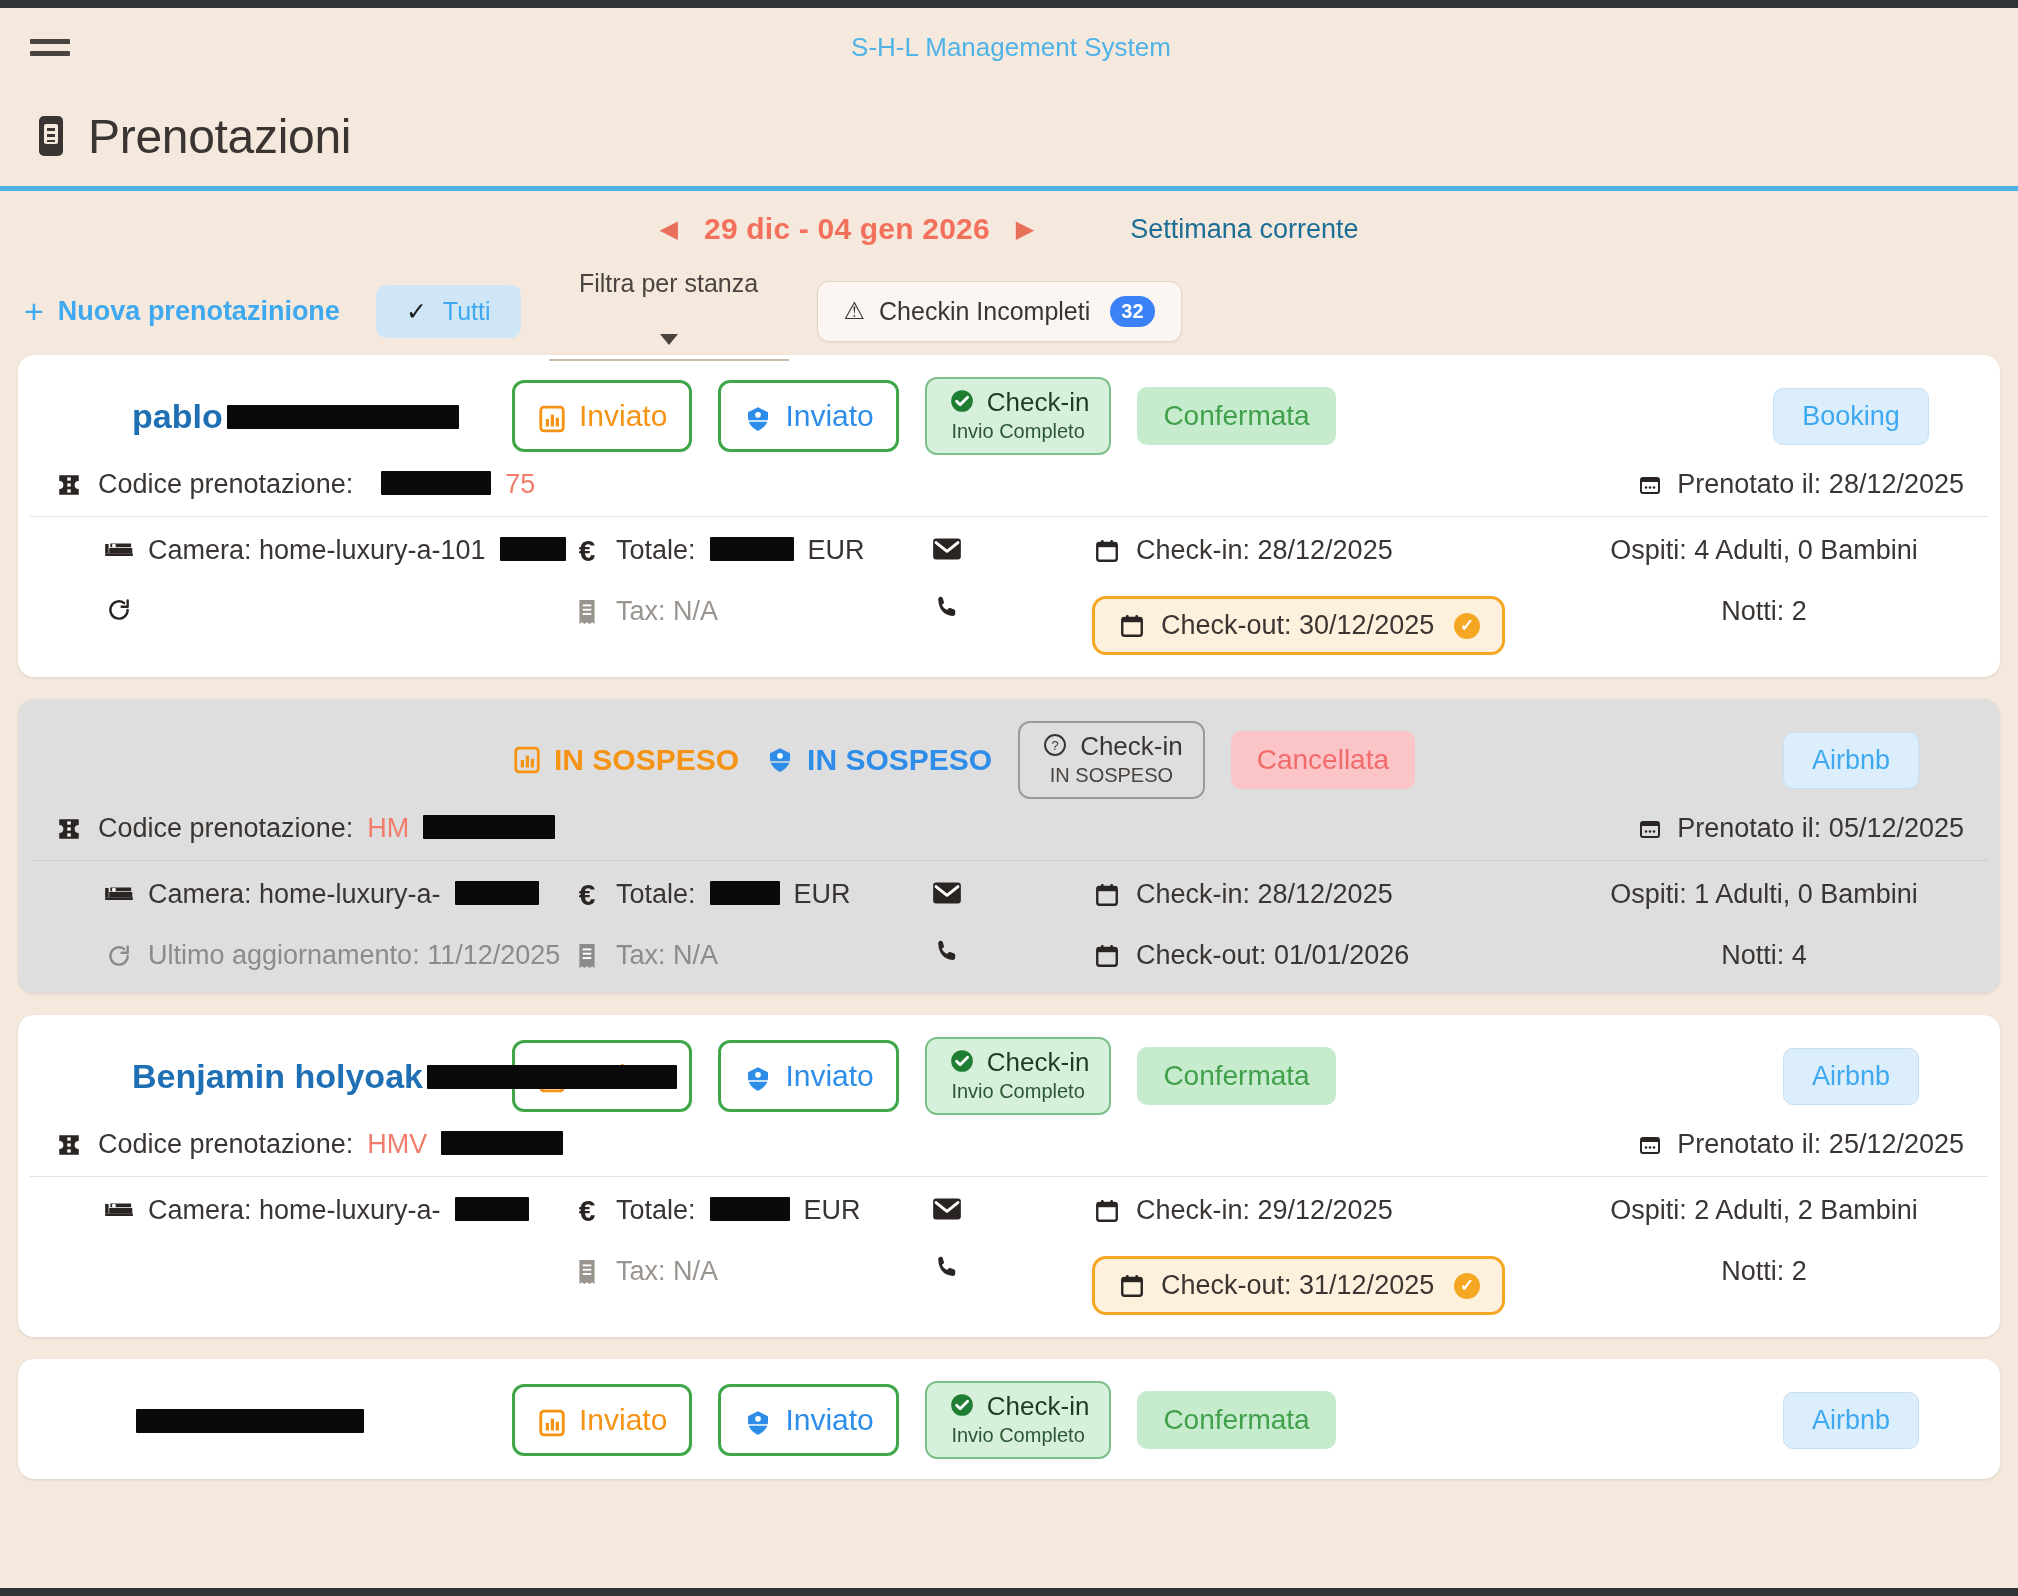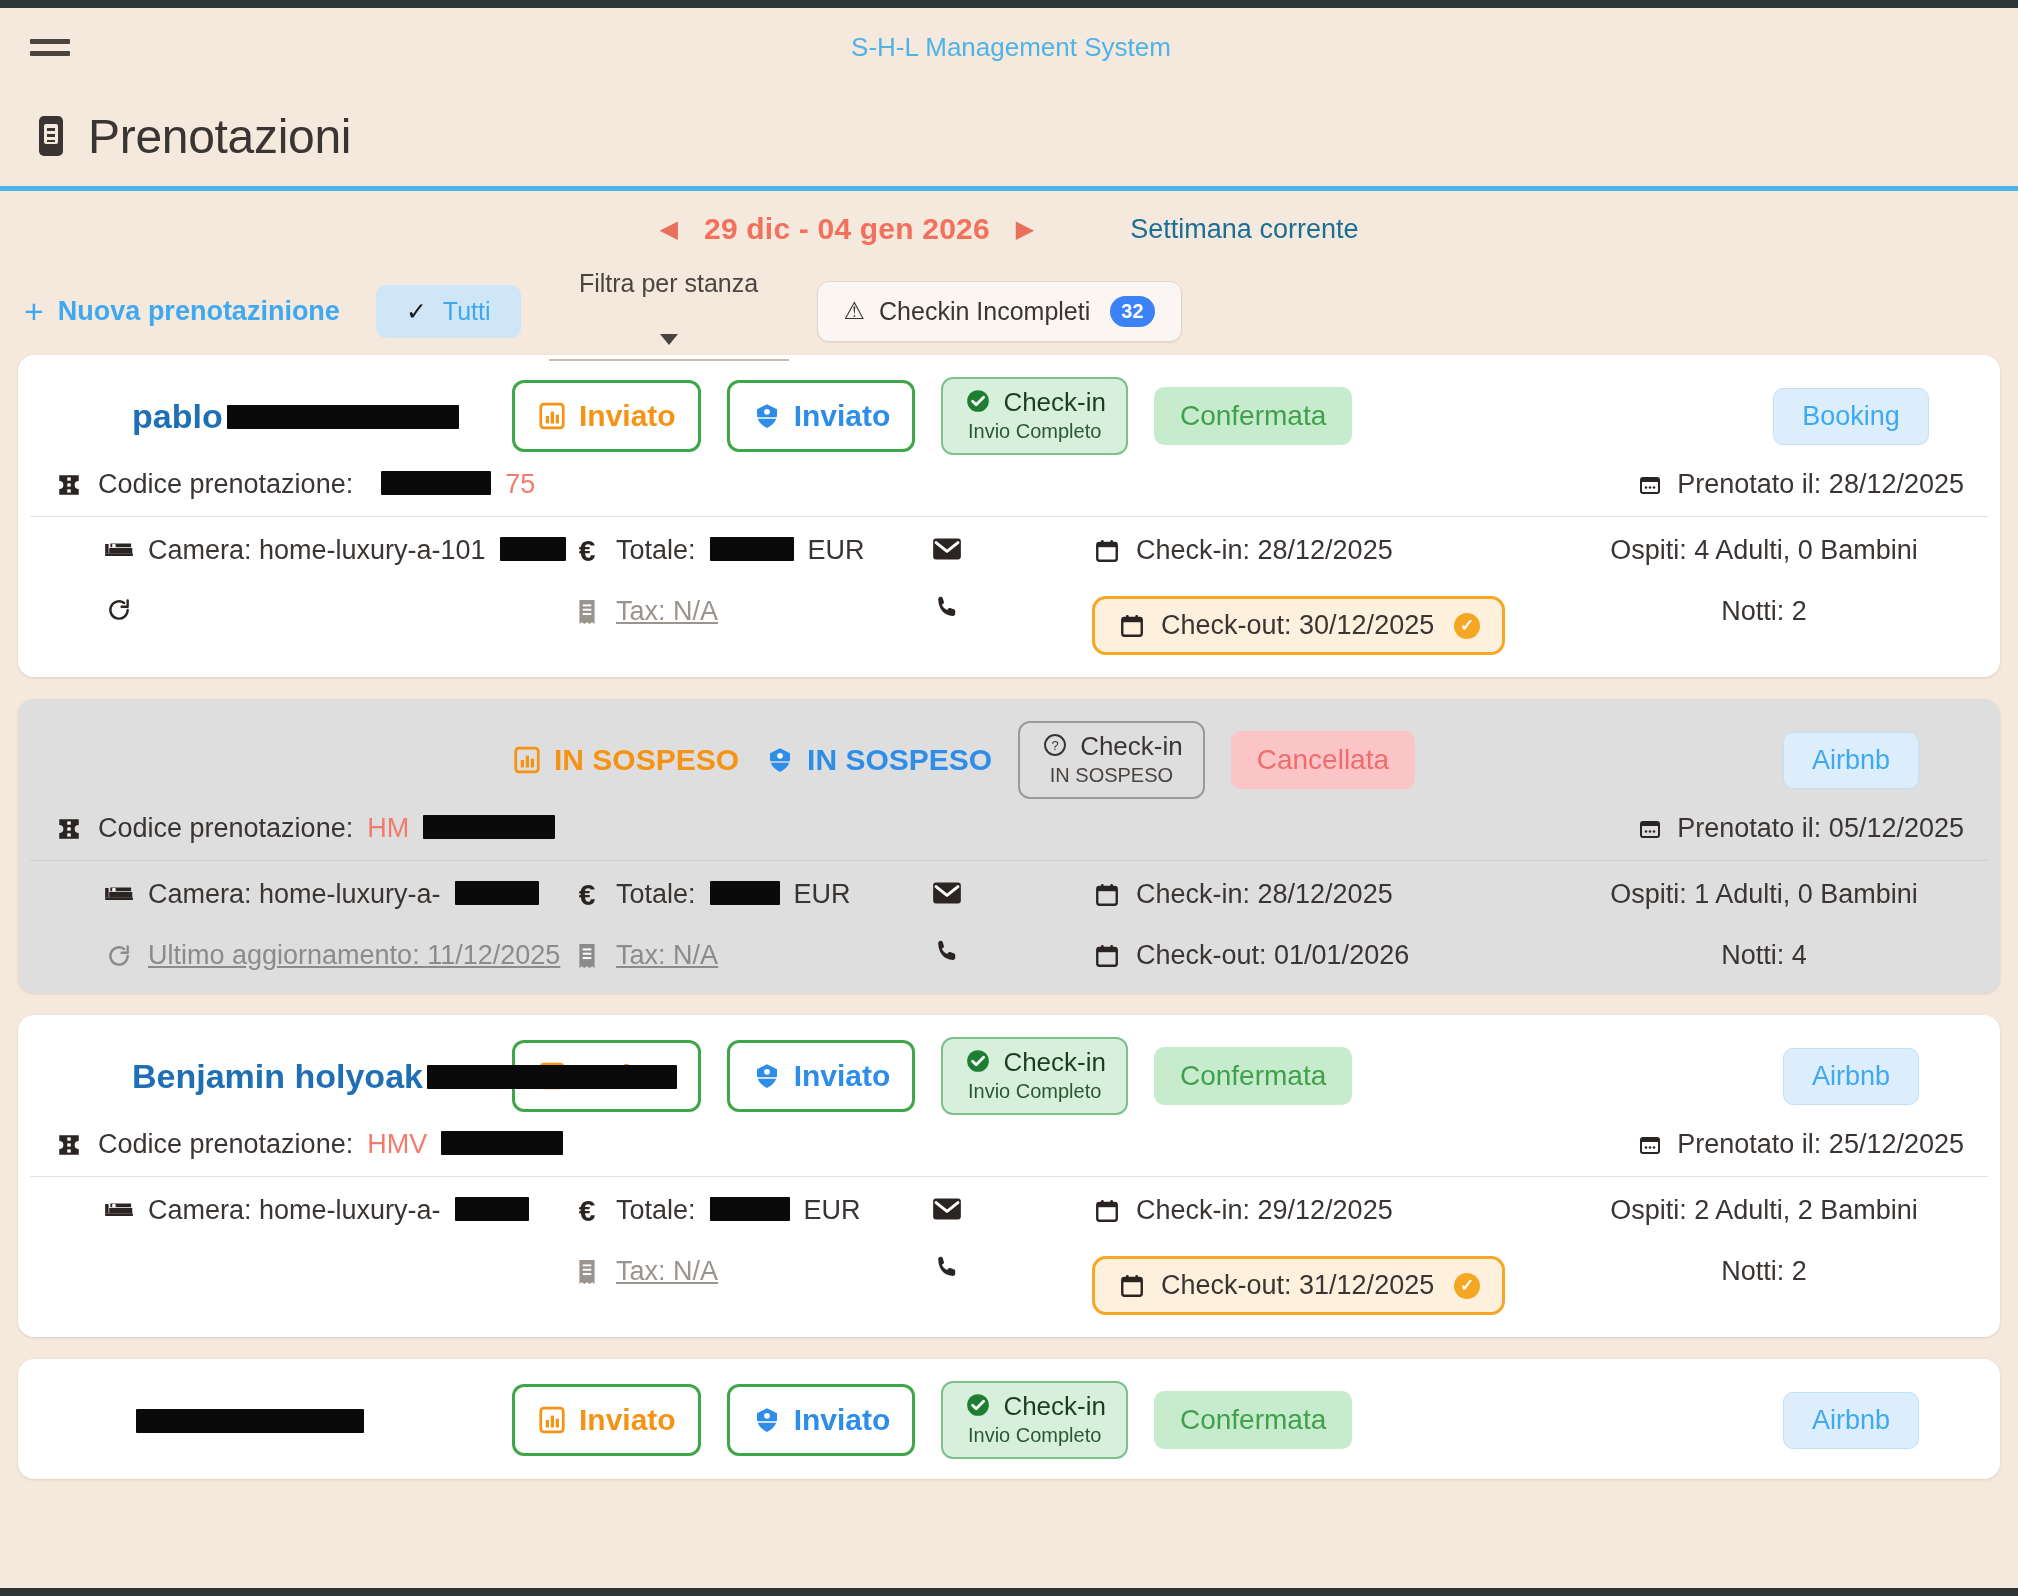--- a/index.html
+++ b/index.html
@@ -169,26 +169,26 @@
     top: -2px;
     border-radius: 1px;
   }
   .guest .redact { margin-left: 4px; }
 
   .badges {
     flex: 1;
     display: flex; align-items: center; gap: 26px;
   }
   .pillbtn {
-    display: flex; align-items: center; gap: 12px;
+    display: flex; align-items: flex-end; gap: 12px;
     border: 3px solid #3FA749;
     background: #fff;
     border-radius: 12px;
     padding: 16px 22px;
-    font-size: 30px; font-weight: 700;
+    font-size: 30px; font-weight: 400;
     cursor: pointer;
   }
   .pillbtn.orange { color: #F59315; }
   .pillbtn.blue { color: #2E8DE8; }
   .pillflat {
     display: flex; align-items: center; gap: 12px;
     font-size: 30px; font-weight: 700;
     cursor: pointer;
   }
   .pillflat.orange { color: #F59315; }
@@ -264,21 +264,21 @@
     align-items: flex-start;
   }
   .col { display: flex; flex-direction: column; gap: 30px; }
   .col-room   { width: 530px; padding-left: 62px; }
   .col-money  { width: 360px; }
   .col-contact{ width: 160px; align-items: flex-start; }
   .col-dates  { width: 460px; }
   .col-guests { flex: 1; align-items: center; }
 
   .line { display: flex; align-items: center; gap: 14px; font-size: 27px; color: #3A3532; white-space: nowrap; }
-  .line.muted { color: #9A948F; text-decoration: underline; }
+  .line.muted { color: #9A948F; }
   .card.cancelled .line.muted { color: #8B8B8B; }
   .ico { display: inline-flex; align-items: center; justify-content: center; width: 30px; height: 28px; }
 
   .dt-plain { display: flex; align-items: center; gap: 14px; font-size: 27px; color: #3A3532; }
   .dt-high {
     display: flex; align-items: center; gap: 14px;
     font-size: 27px; color: #3A3532;
     border: 3px solid #F5A623;
     background: #FDF0DC;
     border-radius: 14px;

